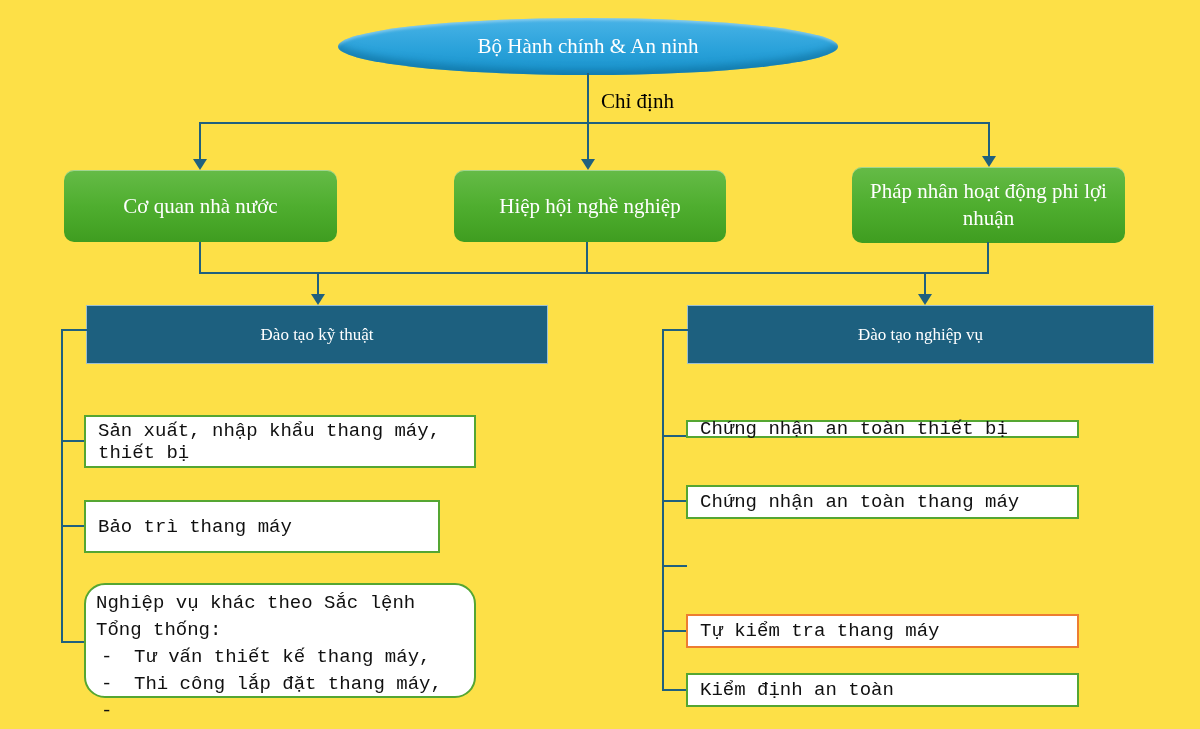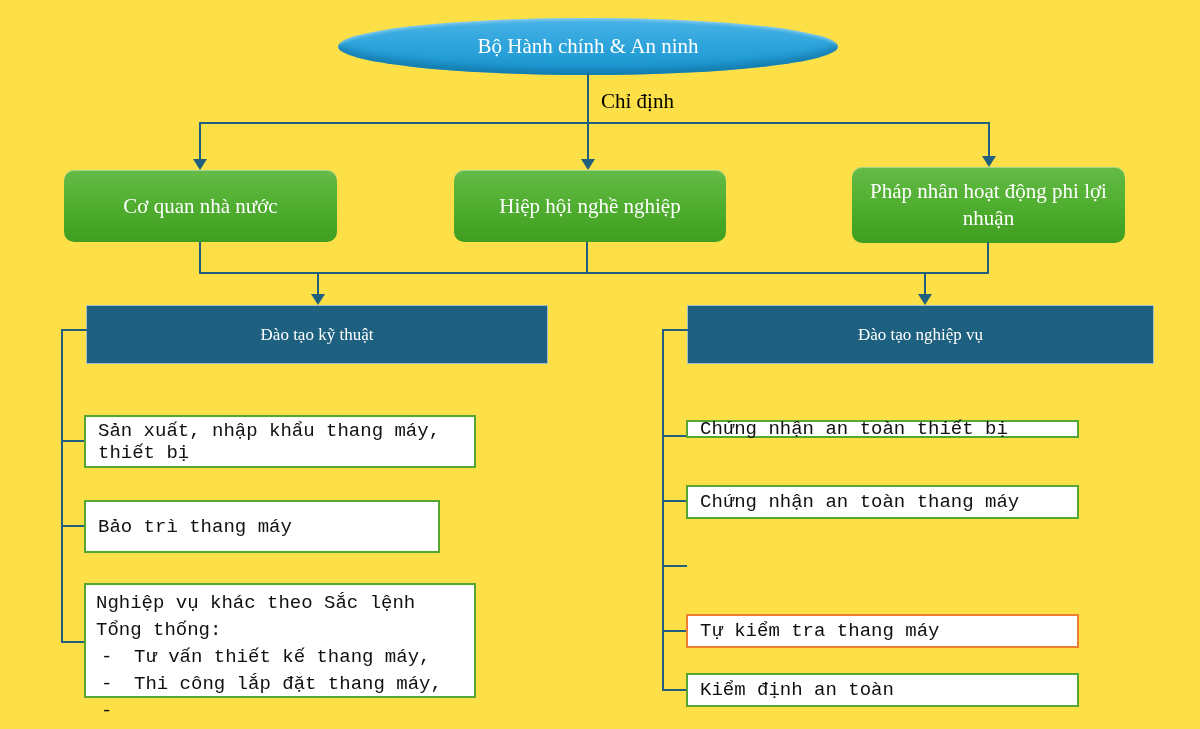--- a/index.html
+++ b/index.html
@@ -39,21 +39,21 @@
     display:flex;align-items:center;justify-content:center;text-align:right;
   }
   
   .item{
     position:absolute;background:#fff;border:2px solid #55a632;box-sizing:border-box;
     color:#101010;font-size:19px;display:flex;align-items:center;
     padding:0 12px;
     font-family:Liberation Mono, monospace;
   }
   .item.orange{border-color:#ed7d31;}
-  .item.multi{display:block;padding:5px 10px;line-height:27px;}
+  .item.multi{display:block;padding:5px 10px;line-height:27px;border-radius:21px;}
   .bullet{display:flex;}
   .bullet .dash{width:38px;padding-left:5px;box-sizing:border-box;flex:none;}
   
   .edge-label{position:absolute;left:601px;top:89px;font-size:21px;color:#000;}
 </style>
 </head>
 <body>
 
 <div id="stage">
 

